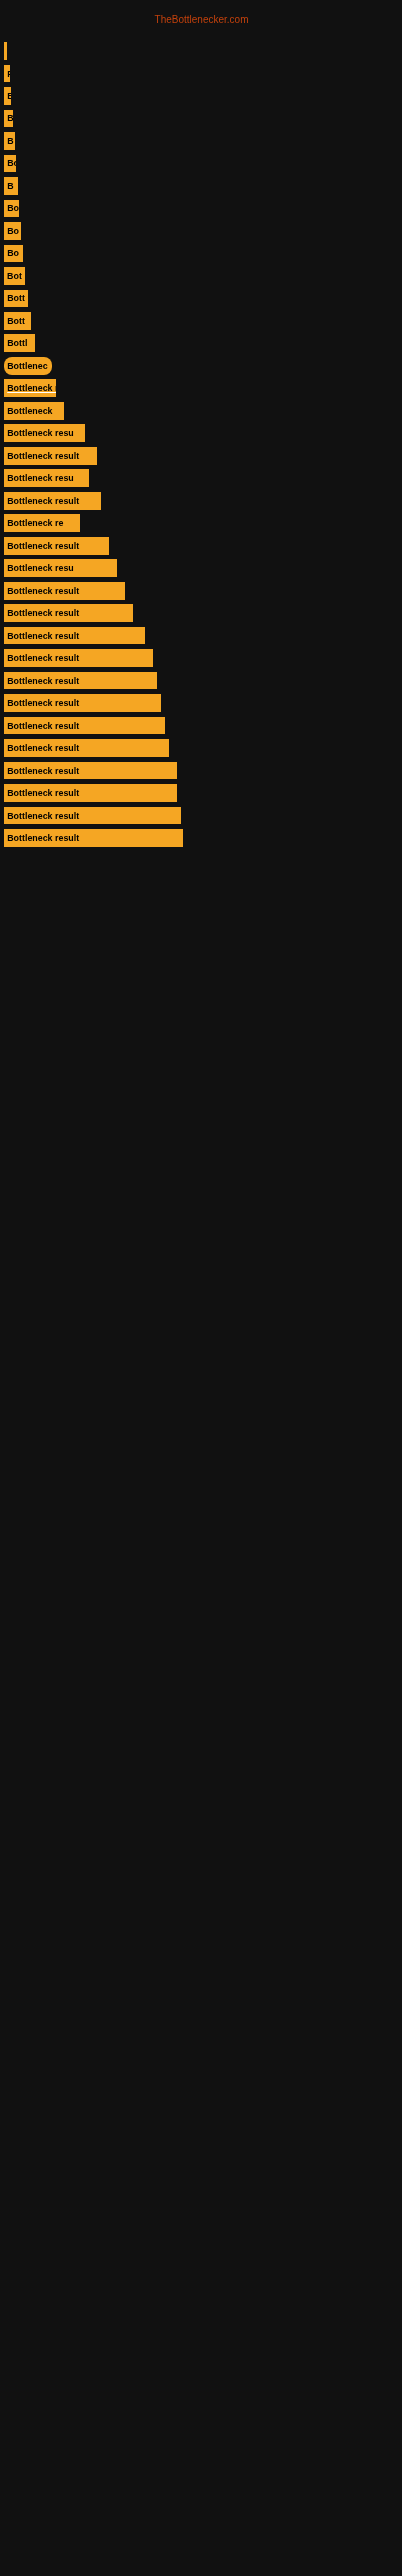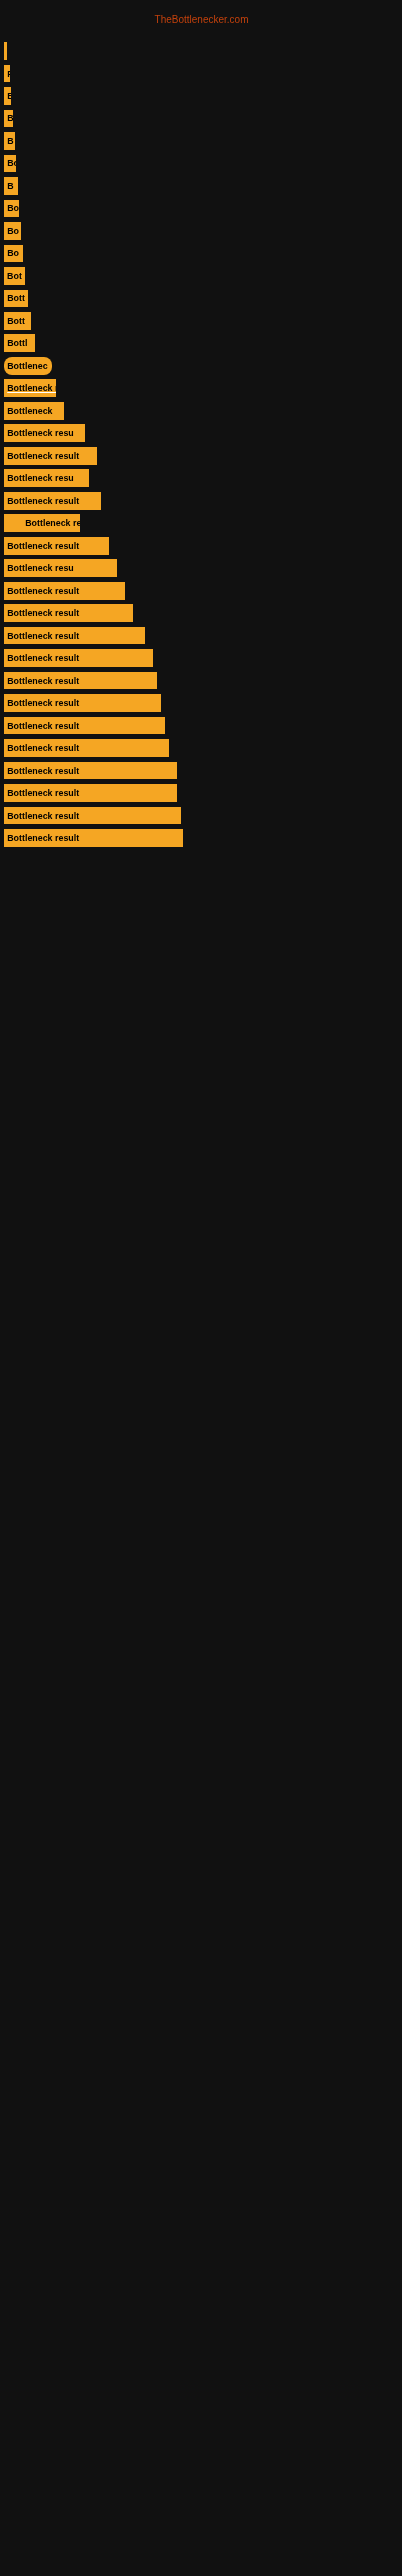--- a/index.html
+++ b/index.html
@@ -159,21 +159,21 @@
         <div class="bar" style="width: 85px;">
           <span class="bar-text">Bottleneck resu</span>
         </div>
       </div>
       <div class="bar-row">
         <div class="bar" style="width: 97px;">
           <span class="bar-text">Bottleneck result</span>
         </div>
       </div>
       <div class="bar-row">
-        <div class="bar" style="width: 76px; padding-left: 18px;">
+        <div class="bar" style="width: 76px;">
           <span class="bar-text">Bottleneck re</span>
         </div>
       </div>
       <div class="bar-row">
         <div class="bar" style="width: 105px;">
           <span class="bar-text">Bottleneck result</span>
         </div>
       </div>
       <div class="bar-row">
         <div class="bar" style="width: 113px;">

